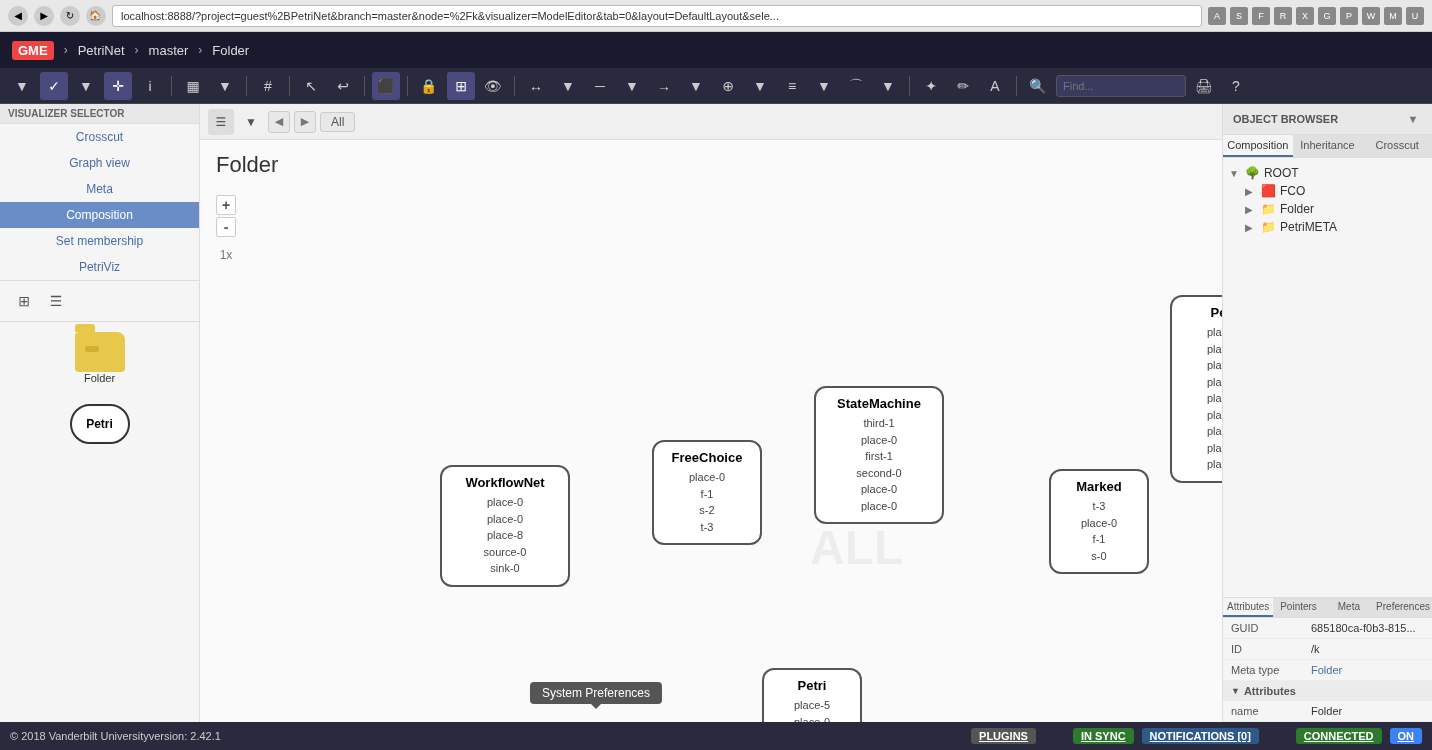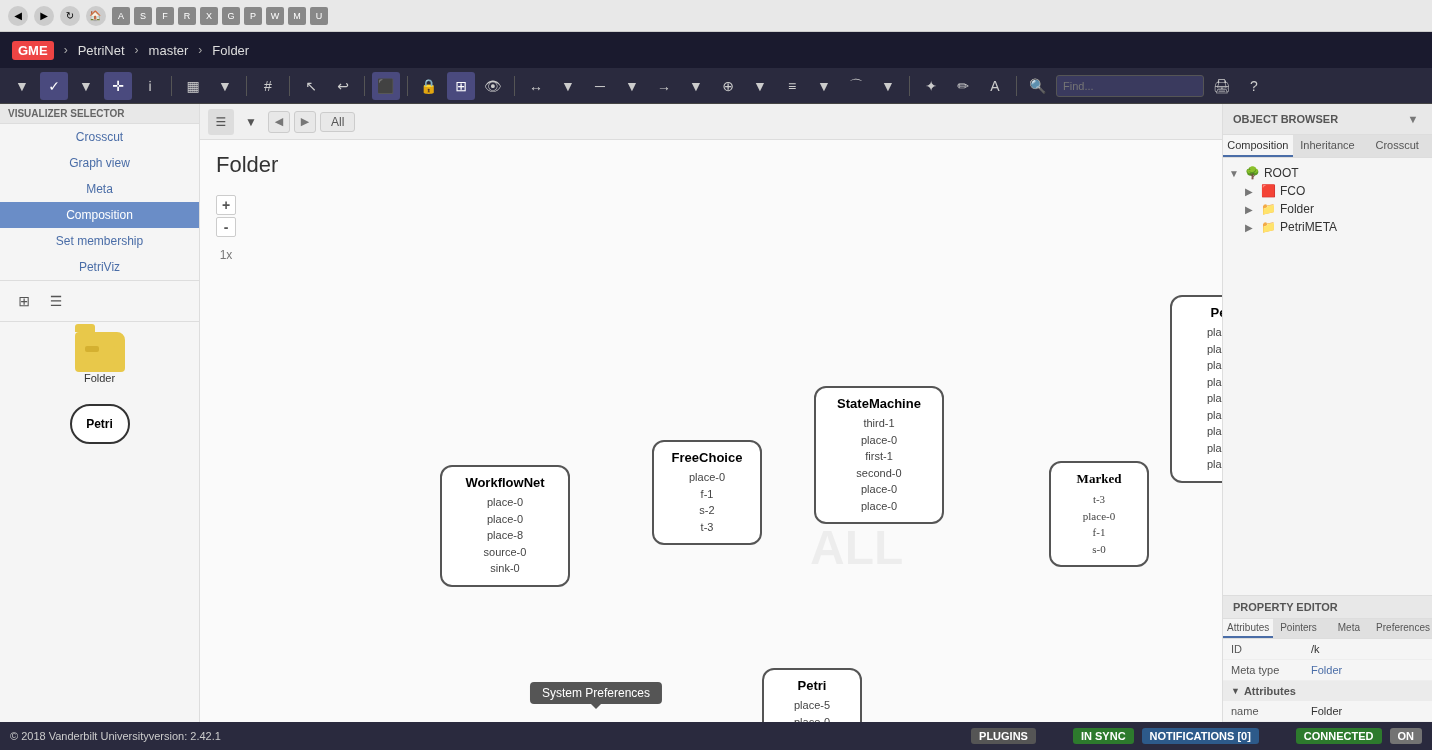--- a/index.html
+++ b/index.html
@@ -91,21 +91,21 @@
       border: none;
       background: transparent;
     }
     .toolbar-btn.active { background: #4a4a7e; color: white; }
     .toolbar-sep {
       width: 1px; height: 20px;
       background: #555;
       margin: 0 3px;
     }
     #find-input {
-      width: 148px; height: 22px;
+      width: 130px; height: 22px;
       background: #3a3a5e;
       border: 1px solid #555;
       border-radius: 3px;
       padding: 0 6px;
       color: #ddd;
       font-size: 11px;
     }
 
     
     #main-layout {
@@ -422,25 +422,26 @@
       font-size: 11px;
     }
     .status-left { display: flex; }
     .status-right { display: flex; gap: 8px; align-items: center; }
     .status-badge {
       padding: 2px 8px;
       border-radius: 3px;
       font-size: 11px;
       font-weight: bold;
       cursor: pointer;
+      text-decoration: underline;
     }
     .badge-green { background: #2d7a2d; color: white; margin-left: 29px; }
     .badge-blue { background: #2d5a8a; color: white; }
     .badge-gray { background: #555; color: white; }
-    .badge-red { background: #737373; color: white; }
+    .badge-red { background: #3b82f6; color: white; }
     .system-prefs-tooltip {
       position: absolute;
       bottom: 32px;
       left: 50%;
       transform: translateX(-50%);
       background: #555;
       color: white;
       padding: 4px 12px;
       border-radius: 4px;
       font-size: 12px;
@@ -456,20 +457,21 @@
     }
   </style>
 </head>
 <body>
 
 <div id="browser-bar">
   <div class="nav-btn">◀</div>
   <div class="nav-btn">▶</div>
   <div class="nav-btn">↻</div>
   <div class="nav-btn">🏠</div>
+  <input id="url-bar" type="text" value="localhost:8888/?project=guest%2BPetriNet&amp;branch=master&amp;node=%2Fk&amp;visualizer=ModelEditor&amp;tab=0&amp;layout=DefaultLayout&amp;sele..." style="">
   <div class="browser-icons">
     <div class="browser-icon">A</div>
     <div class="browser-icon">S</div>
     <div class="browser-icon">F</div>
     <div class="browser-icon">R</div>
     <div class="browser-icon">X</div>
     <div class="browser-icon">G</div>
     <div class="browser-icon">P</div>
     <div class="browser-icon">W</div>
     <div class="browser-icon">M</div>
@@ -604,21 +606,21 @@
       <div class="model-node" style="top: 246px; left: 614px; min-width: 130px;">
         <div class="model-node-title">StateMachine</div>
         <div class="model-node-item">third-1</div>
         <div class="model-node-item">place-0</div>
         <div class="model-node-item">first-1</div>
         <div class="model-node-item">second-0</div>
         <div class="model-node-item">place-0</div>
         <div class="model-node-item">place-0</div>
       </div>
 
-      <div class="model-node" style="top: 321px; left: 849px; min-width: 100px; font-family: Liberation Serif, serif;">
+      <div class="model-node" style="top: 329px; left: 849px; min-width: 100px;">
         <div class="model-node-title">Marked</div>
         <div class="model-node-item">t-3</div>
         <div class="model-node-item">place-0</div>
         <div class="model-node-item">f-1</div>
         <div class="model-node-item">s-0</div>
       </div>
 
       <div class="model-node" style="top: 155px; left: 970px; min-width: 110px;">
         <div class="model-node-title">Petri</div>
         <div class="model-node-item">place-2</div>
@@ -673,28 +675,31 @@
       </div>
 
       <div class="tree-item tree-indent">
         <span class="tree-arrow">▶</span>
         <span class="tree-icon">📁</span>
         <span class="tree-label">PetriMETA</span>
       </div>
     </div>
 
     <div id="prop-editor">
-      <div id="prop-editor-header">PROPERTY EDITOR</div>
       <div id="prop-editor-tabs">
         <div class="prop-tab active">Attributes</div>
         <div class="prop-tab">Pointers</div>
         <div class="prop-tab">Meta</div>
         <div class="prop-tab">Preferences</div>
       </div>
 
+      <div class="prop-row">
+        <span class="prop-key">GUID</span>
+        <span class="prop-val">685180ca-f0b3-815...</span>
+      </div>
       <div class="prop-row">
         <span class="prop-key">ID</span>
         <span class="prop-val">/k</span>
       </div>
       <div class="prop-row">
         <span class="prop-key">Meta type</span>
         <span class="prop-val link">Folder</span>
       </div>
       <div class="prop-section">
         <span class="collapse-arrow">▼</span>

